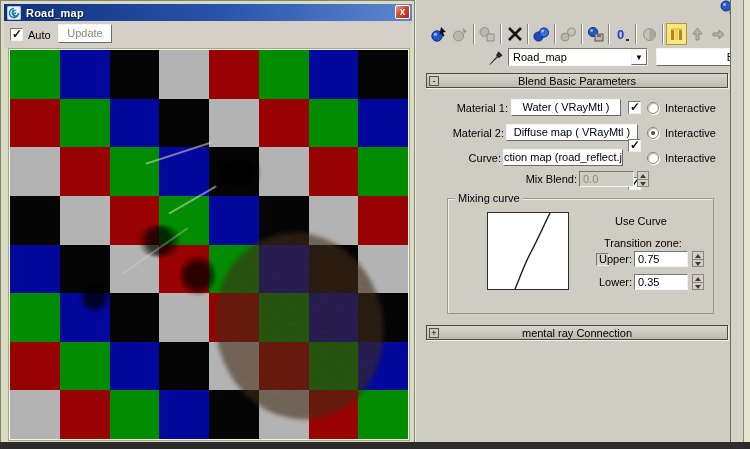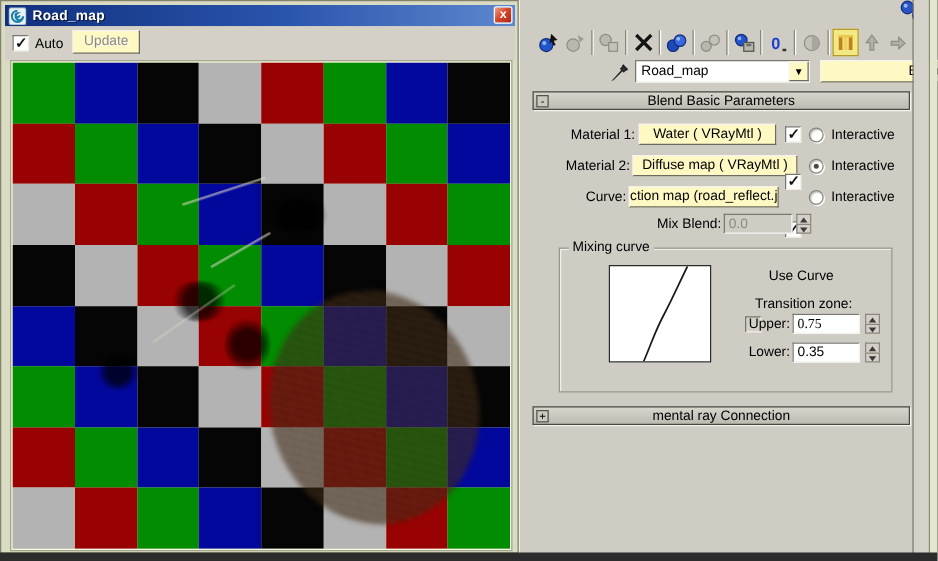--- a/index.html
+++ b/index.html
@@ -1,21 +1,21 @@
 <!DOCTYPE html>
 <html><head>
 <meta charset="utf-8">
 <style>
   * { margin:0; padding:0; box-sizing:border-box; }
   html,body { width:750px; height:449px; overflow:hidden; background:#2e2e2e;
               font-family:"Liberation Sans", sans-serif; font-size:11px; color:#000; }
   #stage { position:relative; width:750px; height:449px; background:#cfccc4; }
 
   
-  .raised { background:#fef9c3; border-top:1px solid #f5f4f0; border-left:1px solid #f5f4f0;
+  .raised { background:#ffffff; border-top:1px solid #f5f4f0; border-left:1px solid #f5f4f0;
             border-right:1px solid #6d6a64; border-bottom:1px solid #6d6a64; }
   .abs { position:absolute; }
 
   
   #roadmap-window { position:absolute; left:0; top:0; width:415px; height:443px;
     background:#d9dcc2; border:1px solid #84836e; }
   #titlebar { position:absolute; left:3px; top:3px; width:408px; height:17px;
     background:linear-gradient(90deg,#10307e 0%,#2a55ac 55%,#5d87cf 100%);
     display:flex; align-items:center; padding-left:3px; }
   #titlebar .t { color:#fff; font-weight:bold; font-size:11px; margin-left:5px;
@@ -257,21 +257,21 @@
   <div id="mixgroup-label">Mixing curve</div>
   <div id="curvebox">
     <svg width="80" height="76" viewBox="0 0 80 76">
       <path d="M27,76 C33,62 36,52 43,39 C50,26 56,12 62,0" fill="none" stroke="#1a1a1a" stroke-width="1.4"></path>
     </svg>
   </div>
   <div class="xp-check abs disabled" style="left:596px;top:214px;"></div>
   <div class="lab" style="left:615px;top:215px;">Use Curve</div>
   <div class="lab" style="left:604px;top:237px;">Transition zone:</div>
   <div class="lab rlab" style="left:570px;top:253px;width:62px;">Upper:</div>
-  <div class="numfield" style="left:634px;top:251px;width:54px;font-family:Liberation Serif, serif;">0.75</div>
+  <div class="numfield" style="left:634px;top:251px;width:54px;">0.75</div>
   <div class="spinner" style="left:692px;top:251px;">
       <span class="up"></span>
       <span class="dn"></span>
     </div>
   <div class="lab rlab" style="left:570px;top:276px;width:62px;">Lower:</div>
   <div class="numfield" style="left:634px;top:274px;width:54px;">0.35</div>
   <div class="spinner" style="left:692px;top:274px;">
       <span class="up"></span>
       <span class="dn"></span>
     </div>

